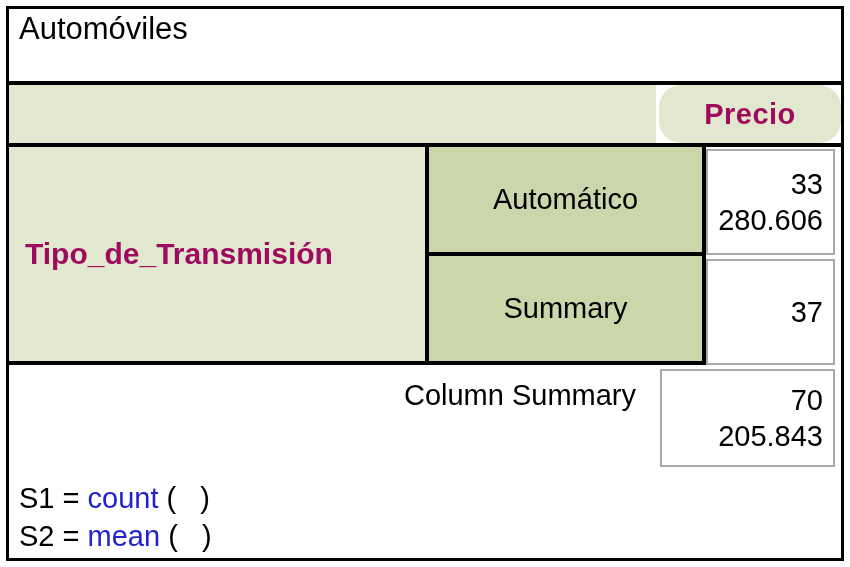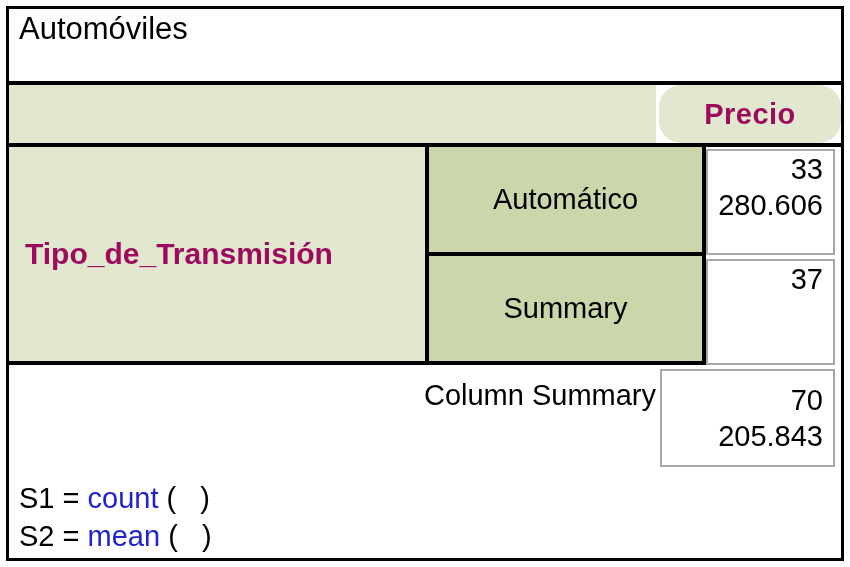--- a/index.html
+++ b/index.html
@@ -128,21 +128,21 @@
     padding: 2px 6px 0 0;
     box-sizing: border-box;
   }
   .data-cell {
     flex: 1;
     box-sizing: border-box;
     border: 2px solid #a8a8a8;
     background: #ffffff;
     display: flex;
     flex-direction: column;
-    justify-content: flex-start;
+    justify-content: center;
     align-items: flex-end;
     padding-right: 10px;
     margin-bottom: 4px;
   }
   .data-cell:last-child { margin-bottom: 0; }
   .data-val {
     font-size: 29px;
     color: #000000;
     line-height: 1.25;
   }
@@ -155,21 +155,21 @@
     width: 832px;
     height: 110px;
     display: flex;
     background: #ffffff;
   }
   .summary-label {
     width: 651px;
     display: flex;
     align-items: flex-start;
     justify-content: flex-end;
-    padding-right: 4px;
+    padding-right: 24px;
     padding-top: 14px;
     box-sizing: border-box;
     font-size: 29px;
     color: #000000;
     white-space: nowrap;
   }
   .summary-data {
     flex: 1;
     padding: 4px 6px 8px 0;
     box-sizing: border-box;

